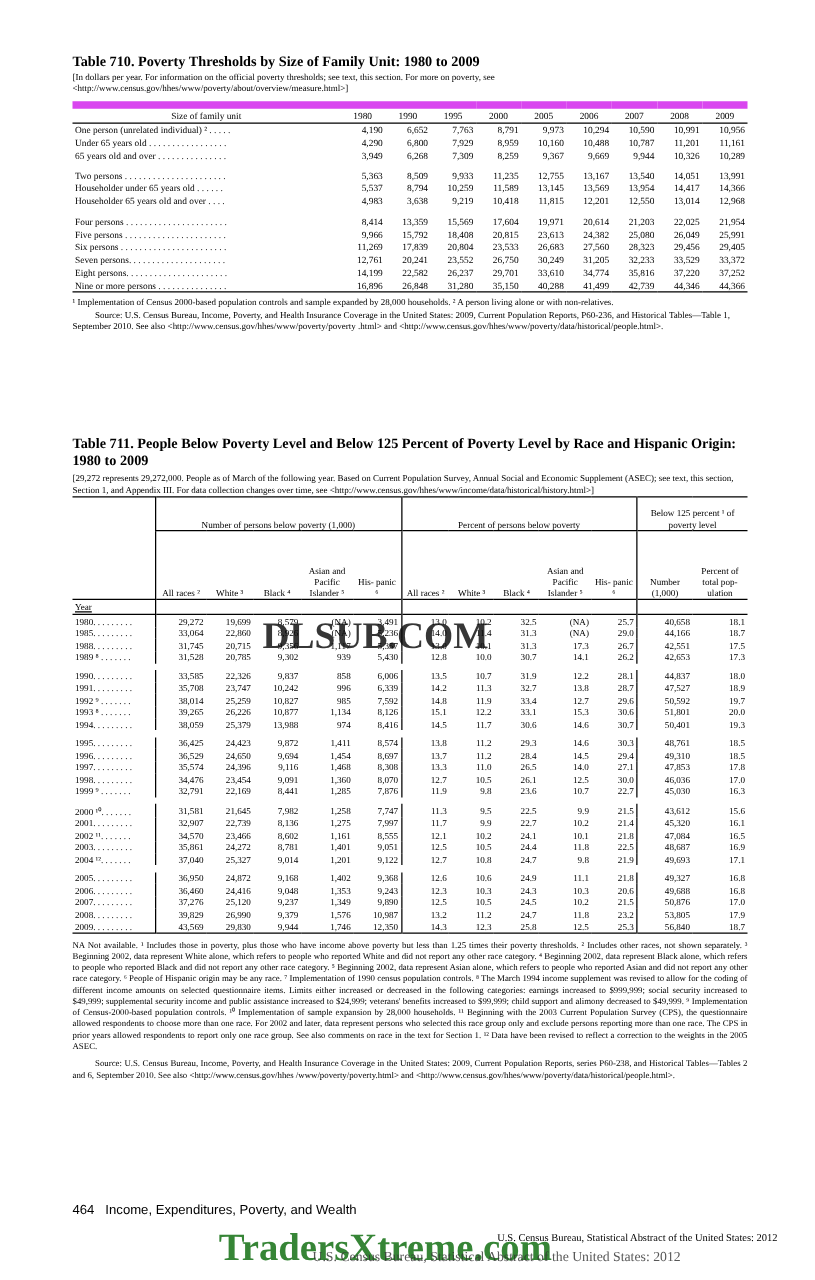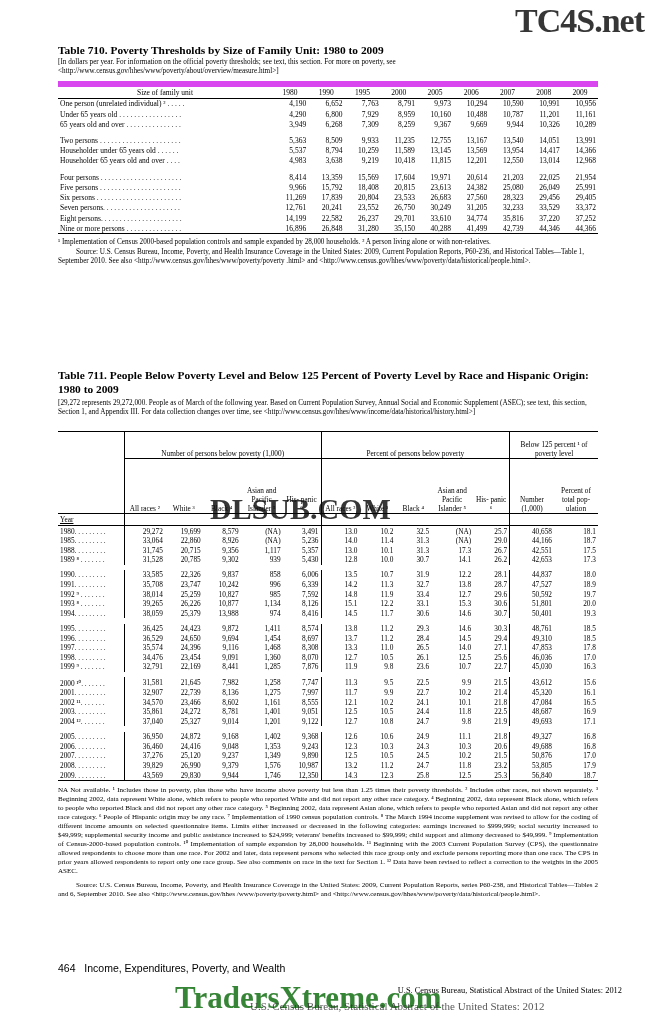--- a/index.html
+++ b/index.html
@@ -18,23 +18,23 @@
   table.data th{font-weight:normal;text-align:center;padding:1px 2px;}
   table.data td{padding:0.6px 2px;}
   .rule-top{border-top:6px solid #d946ef;}
   .rule-bot{border-bottom:1px solid #000;}
   .lbl{text-align:left;white-space:nowrap;}
   .num{text-align:right;white-space:nowrap;}
   .grp{height:5px;}
   .fn{font-size:7.2px;line-height:1.3;margin-top:4px;}
   .src{font-size:7.2px;line-height:1.3;text-indent:18px;}
 
-  .t2{position:absolute;left:58px;top:368px;width:540px;}
+  .t2{position:absolute;left:58px;top:348px;width:540px;}
   .t2 .ttl{font-size:11.4px;font-weight:bold;line-height:1.25;margin-bottom:2px;}
-  .t2 .lead{font-size:7.2px;line-height:1.3;margin-bottom:14px;}
+  .t2 .lead{font-size:7.2px;line-height:1.3;margin-bottom:0;}
   table.data2{width:100%;font-size:7.3px;}
   table.data2 th{font-weight:normal;padding:0 2px;vertical-align:bottom;}
   table.data2 td{padding:0.3px 2px;}
   .vline{border-left:1px solid #000;}
   .bdr-b{border-bottom:1px solid #000;}
   .bdr-t{border-top:1px solid #000;}
   .ctr{text-align:center;}
   .foot{font-size:7.05px;line-height:1.28;text-align:justify;margin-top:5px;}
   .pagefoot{position:absolute;left:58px;top:962px;font-family:"Liberation Sans",sans-serif;font-size:10.5px;}
   .pagefoot2{position:absolute;right:30px;top:986px;font-size:8.4px;}
@@ -451,21 +451,21 @@
             <td class="lbl">1998. . . . . . . . .</td>
             <td class="num vline">34,476</td>
             <td class="num">23,454</td>
             <td class="num">9,091</td>
             <td class="num">1,360</td>
             <td class="num">8,070</td>
             <td class="num vline">12.7</td>
             <td class="num">10.5</td>
             <td class="num">26.1</td>
             <td class="num">12.5</td>
-            <td class="num">25.6</td>
+            <td class="num">30.0</td>
             <td class="num vline">46,036</td>
             <td class="num">17.0</td>
           </tr>
           <tr>
             <td class="lbl">1999 ⁹ . . . . . . .</td>
             <td class="num vline">32,791</td>
             <td class="num">22,169</td>
             <td class="num">8,441</td>
             <td class="num">1,285</td>
             <td class="num">7,876</td>
@@ -638,17 +638,16 @@
     <div class="foot">NA Not available. ¹ Includes those in poverty, plus those who have income above poverty but less than 1.25 times their poverty thresholds. ² Includes other races, not shown separately. ³ Beginning 2002, data represent White alone, which refers to people who reported White and did not report any other race category. ⁴ Beginning 2002, data represent Black alone, which refers to people who reported Black and did not report any other race category. ⁵ Beginning 2002, data represent Asian alone, which refers to people who reported Asian and did not report any other race category. ⁶ People of Hispanic origin may be any race. ⁷ Implementation of 1990 census population controls. ⁸ The March 1994 income supplement was revised to allow for the coding of different income amounts on selected questionnaire items. Limits either increased or decreased in the following categories: earnings increased to $999,999; social security increased to $49,999; supplemental security income and public assistance increased to $24,999; veterans' benefits increased to $99,999; child support and alimony decreased to $49,999. ⁹ Implementation of Census-2000-based population controls. ¹⁰ Implementation of sample expansion by 28,000 households. ¹¹ Beginning with the 2003 Current Population Survey (CPS), the questionnaire allowed respondents to choose more than one race. For 2002 and later, data represent persons who selected this race group only and exclude persons reporting more than one race. The CPS in prior years allowed respondents to report only one race group. See also comments on race in the text for Section 1. ¹² Data have been revised to reflect a correction to the weights in the 2005 ASEC.</div>
     <div class="foot" style="text-indent:18px;">Source: U.S. Census Bureau, Income, Poverty, and Health Insurance Coverage in the United States: 2009, Current Population Reports, series P60-238, and Historical Tables—Tables 2 and 6, September 2010. See also &lt;http://www.census.gov/hhes /www/poverty/poverty.html&gt; and &lt;http://www.census.gov/hhes/www/poverty/data/historical/people.html&gt;.</div>
   </div>
 
   <div class="pagefoot">
     <span>464</span>
     &nbsp;&nbsp;<span>Income, Expenditures, Poverty, and Wealth</span>
   </div>
   <div class="pagefoot2">U.S. Census Bureau, Statistical Abstract of the United States: 2012</div>
 
-  <div class="wm wm-tc">TC4S.net</div>
   <div class="wm wm-dl">DLSUB.COM</div>
   <div class="wm wm-tx">TradersXtreme.com</div>
 <div class="wm wm-sub">U.S. Census Bureau, Statistical Abstract of the United States: 2012</div>
   </div>
 
 </body></html>

